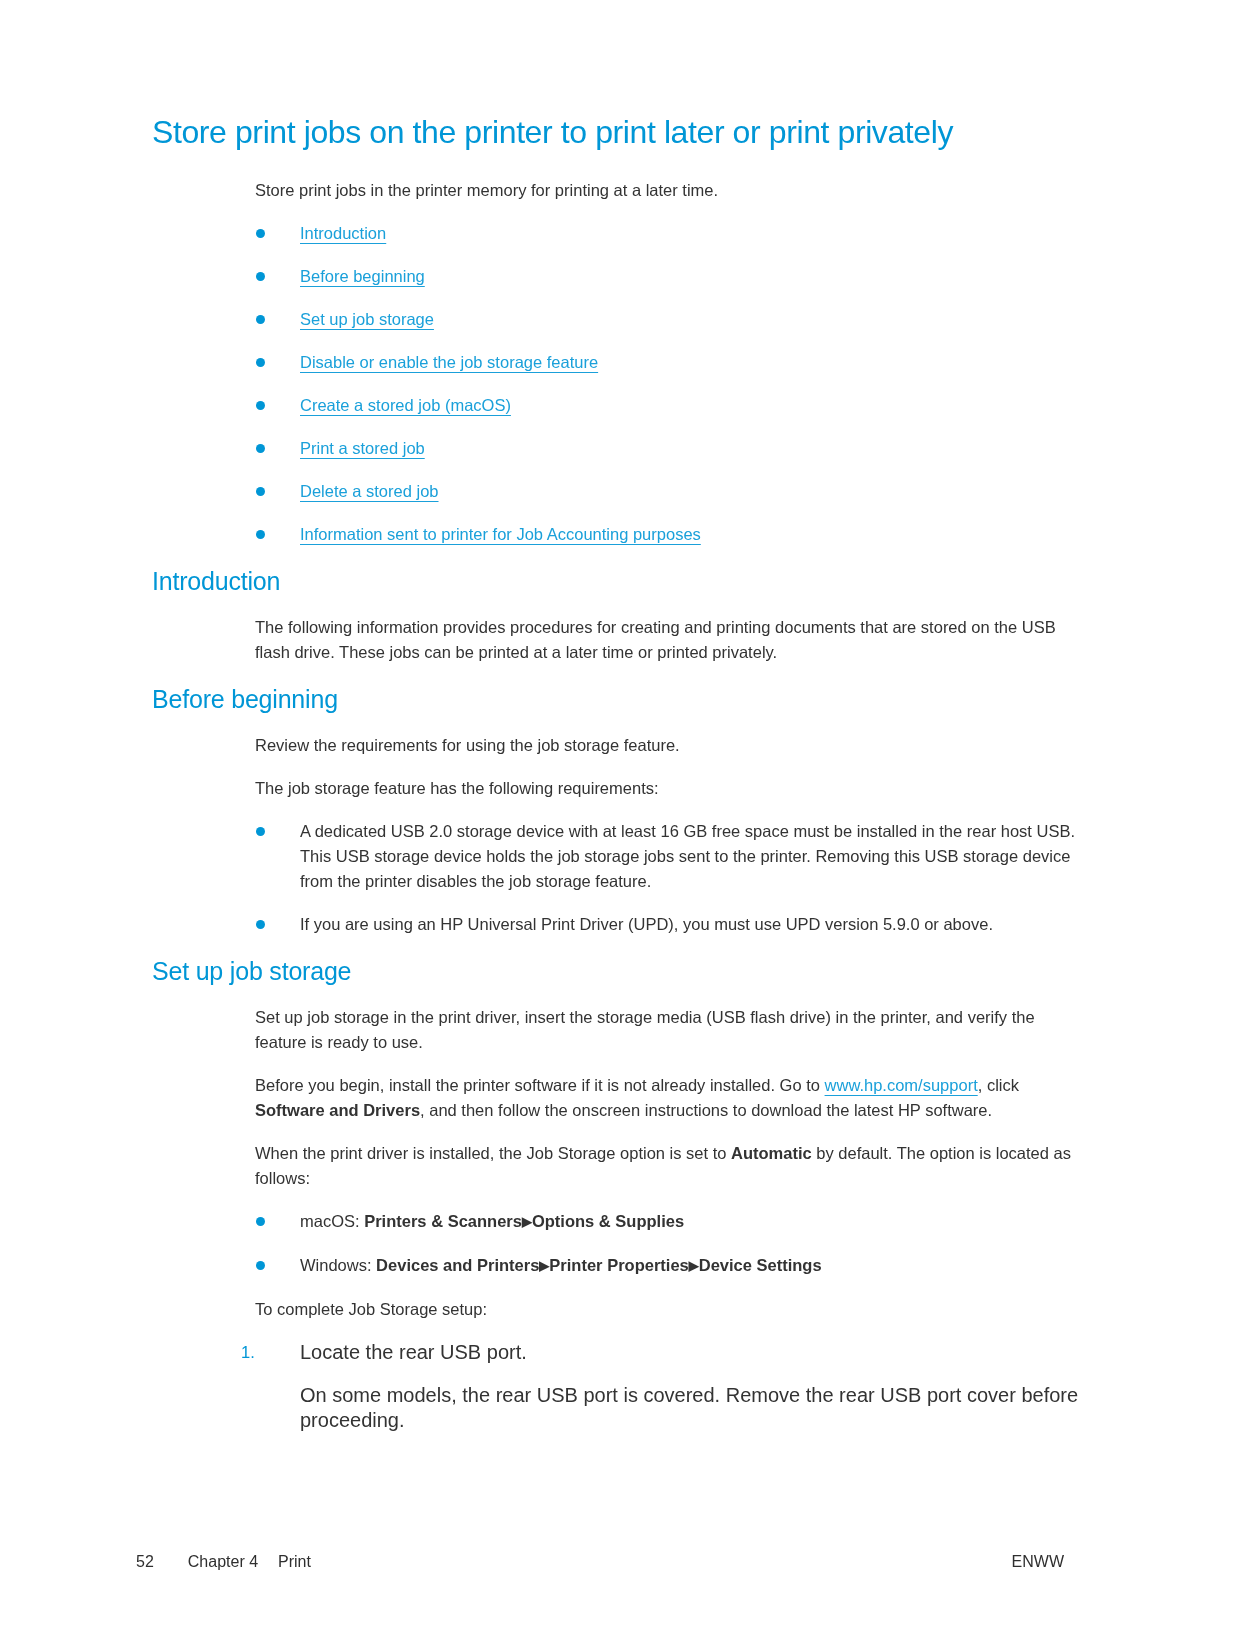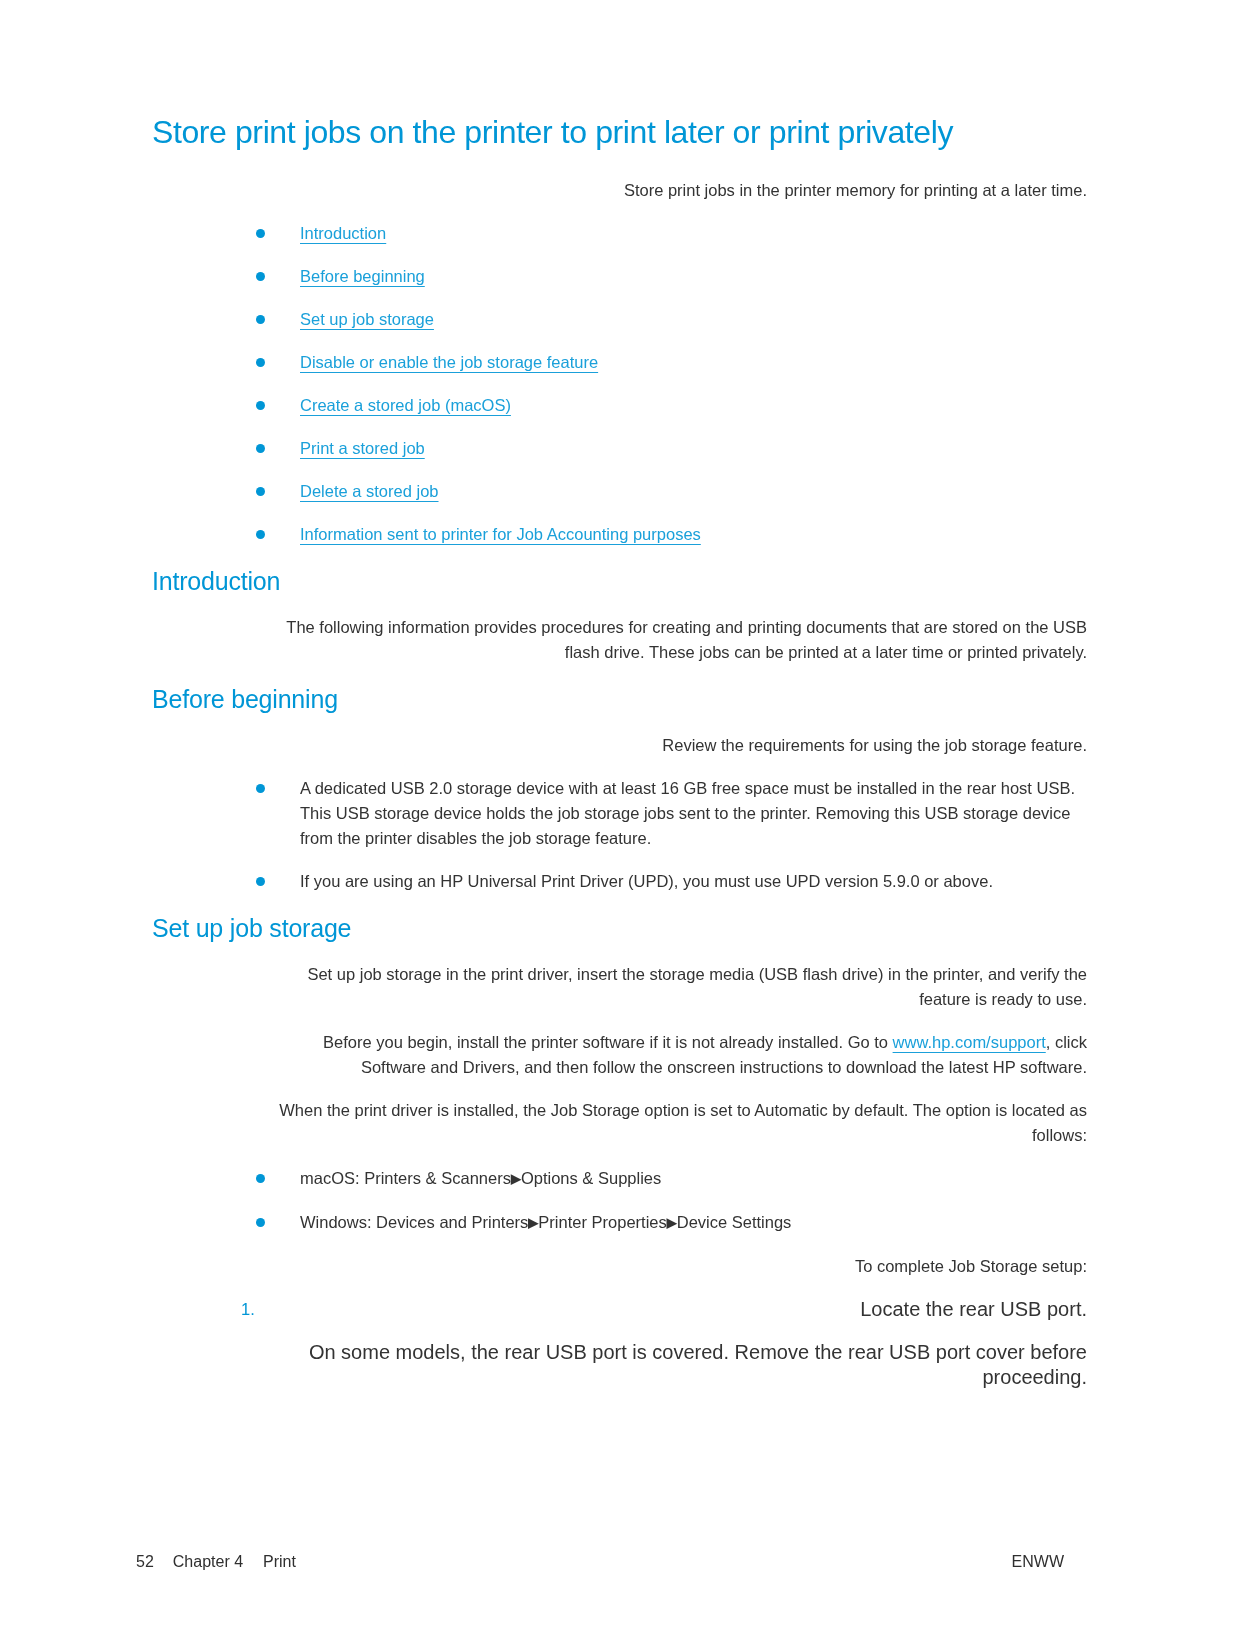--- a/index.html
+++ b/index.html
@@ -29,21 +29,20 @@
     line-height:33px;
     font-weight:400;
     letter-spacing:-0.2px;
     color:var(--accent,#0096d6);
   }
   .content{margin-left:103px;max-width:958px;}
   .content p{
     margin:0 0 18px 0;
     font-size:16.5px;
     line-height:25px;
-    text-align:right;
   }
   ul.dotlist{list-style:none;margin:0;padding:0;}
   ul.dotlist > li{
     position:relative;
     padding-left:45px;
     margin:0 0 18px 0;
     font-size:16.5px;
     line-height:25px;
   }
   .dot{
@@ -52,38 +51,38 @@
     width:9px;height:9px;
     border-radius:50%;
     background:var(--accent,#0096d6);
   }
   a.toc-link, a.inline-link{
     color:var(--link,#1aa0da);
     text-decoration:underline;
     text-decoration-thickness:1px;
     text-underline-offset:4px;
   }
-  .b{font-weight:400;}
+  .b{font-weight:700;}
   .tri{font-weight:700;font-size:13px;position:relative;top:-1px;}
   ol.steps{list-style:none;margin:0;padding:0;}
   ol.steps > li.step{position:relative;padding-left:45px;font-size:16.5px;line-height:25px;}
   .step-num{
     position:absolute;left:-14px;top:0;
     color:var(--accent,#0096d6);
     font-size:16.5px;line-height:25px;
   }
   .step p{margin:0 0 18px 0;font-size:20px;line-height:25px;}
   .footer{
     position:absolute;
     left:73px;right:112px;top:1552px;
     display:flex;align-items:baseline;
     font-size:16px;line-height:20px;
     color:var(--footer-text,#2f2f2f);
   }
-  .footer .page-num{margin-right:19px;}
+  .footer .page-num{margin-right:34px;}
   .footer .chapter-label{margin-right:20px;}
   .footer .spacer{margin-left:auto;}
 </style>
 </head>
 <body>
 
 <div class="page">
 
   <h1 class="doc-title">Store print jobs on the printer to print later or print privately</h1>
 
@@ -127,20 +126,21 @@
   </div>
 
   <h2 class="sec-heading">Introduction</h2>
   <div class="content">
     <p>The following information provides procedures for creating and printing documents that are stored on the USB flash drive. These jobs can be printed at a later time or printed privately.</p>
   </div>
 
   <h2 class="sec-heading">Before beginning</h2>
   <div class="content">
     <p>Review the requirements for using the job storage feature.</p>
+    <p>The job storage feature has the following requirements:</p>
     <ul class="dotlist">
       <li>
         <span class="dot"></span>
         <span>A dedicated USB 2.0 storage device with at least 16 GB free space must be installed in the rear host USB. This USB storage device holds the job storage jobs sent to the printer. Removing this USB storage device from the printer disables the job storage feature.</span>
       </li>
       <li>
         <span class="dot"></span>
         <span>If you are using an HP Universal Print Driver (UPD), you must use UPD version 5.9.0 or above.</span>
       </li>
     </ul>

